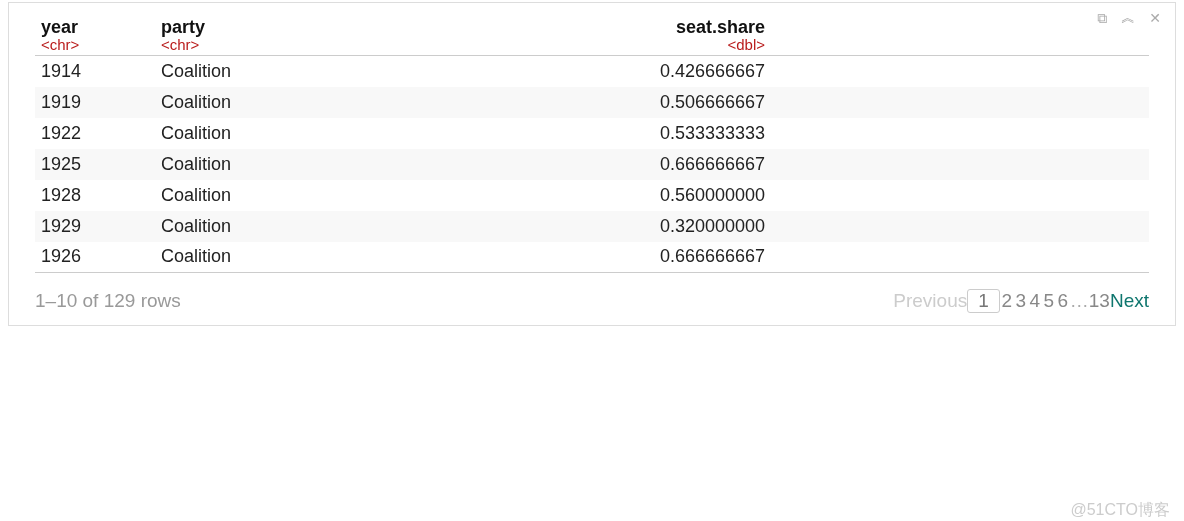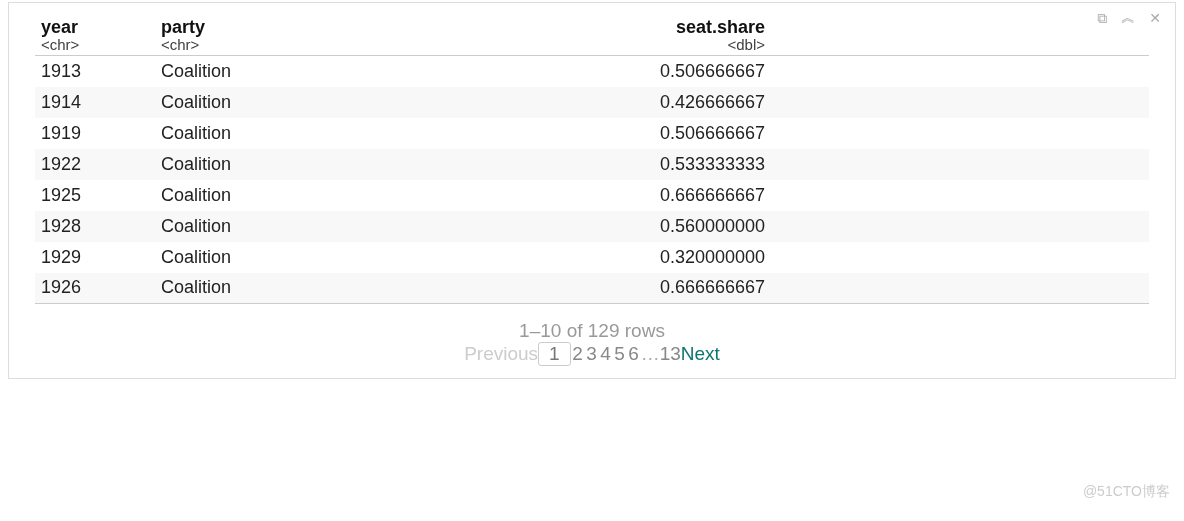--- a/index.html
+++ b/index.html
@@ -39,21 +39,21 @@
       text-align: left;
       font-weight: 700;
       color: #111;
       padding: 4px 6px 0 6px;
       border-bottom: 1px solid #ccc;
       vertical-align: top;
     }
     thead th .type {
       display: block;
       font-weight: 400;
-      color: #404040;
+      color: #b91c1c;
       font-size: 15px;
       margin-top: -2px;
       margin-bottom: 2px;
     }
     th.col-share, td.col-share { text-align: right; }
     tbody tr {
       height: 31px;
     }
     tbody tr:nth-child(even) { background: #f8f8f8; }
     tbody td {
@@ -66,21 +66,20 @@
     .col-party { width: 400px; }
     .col-share { width: 220px; padding-right: 10px;}
     .col-pad { }
     .footer {
       display: flex;
       justify-content: space-between;
       align-items: center;
       padding: 8px 26px 12px 26px;
       color: #999;
       font-size: 19px;
-      flex-direction: column;
     }
     .pager {
       display: flex;
       align-items: center;
     }
     .pager .prev { color: #ccc; }
     .pager .next { color: #0f766e; cursor: pointer; }
     .pager .page {
       color: #888;
       cursor: pointer;
@@ -90,23 +89,23 @@
     .pager .page.current {
       border: 1px solid #ccc;
       border-radius: 3px;
       padding: 0px 10px;
       color: #777;
       background: #fff;
     }
     .pager .dots { color: #aaa; }
     .watermark {
       position: absolute;
-      bottom: 20px;
+      bottom: 0;
       right: 14px;
-      font-size: 14px;
+      font-size: 16px;
       color: #ccc;
     }
   </style>
 </head>
 <body>
 
 <div class="panel">
   <div class="toolbar">
     <span>⧉</span>
     <span>︽</span>
@@ -127,26 +126,20 @@
           </th>
           <th class="col-share">
             <span>seat.share</span>
             <span class="type">&lt;dbl&gt;</span>
           </th>
           <th class="col-pad"></th>
         </tr>
       </thead>
       <tbody>
         <tr>
-            <td class="col-year">1913</td>
-            <td class="col-party">Coalition</td>
-            <td class="col-share">0.506666667</td>
-            <td class="col-pad"></td>
-          </tr>
-        <tr>
             <td class="col-year">1914</td>
             <td class="col-party">Coalition</td>
             <td class="col-share">0.426666667</td>
             <td class="col-pad"></td>
           </tr>
         <tr>
             <td class="col-year">1919</td>
             <td class="col-party">Coalition</td>
             <td class="col-share">0.506666667</td>
             <td class="col-pad"></td>

